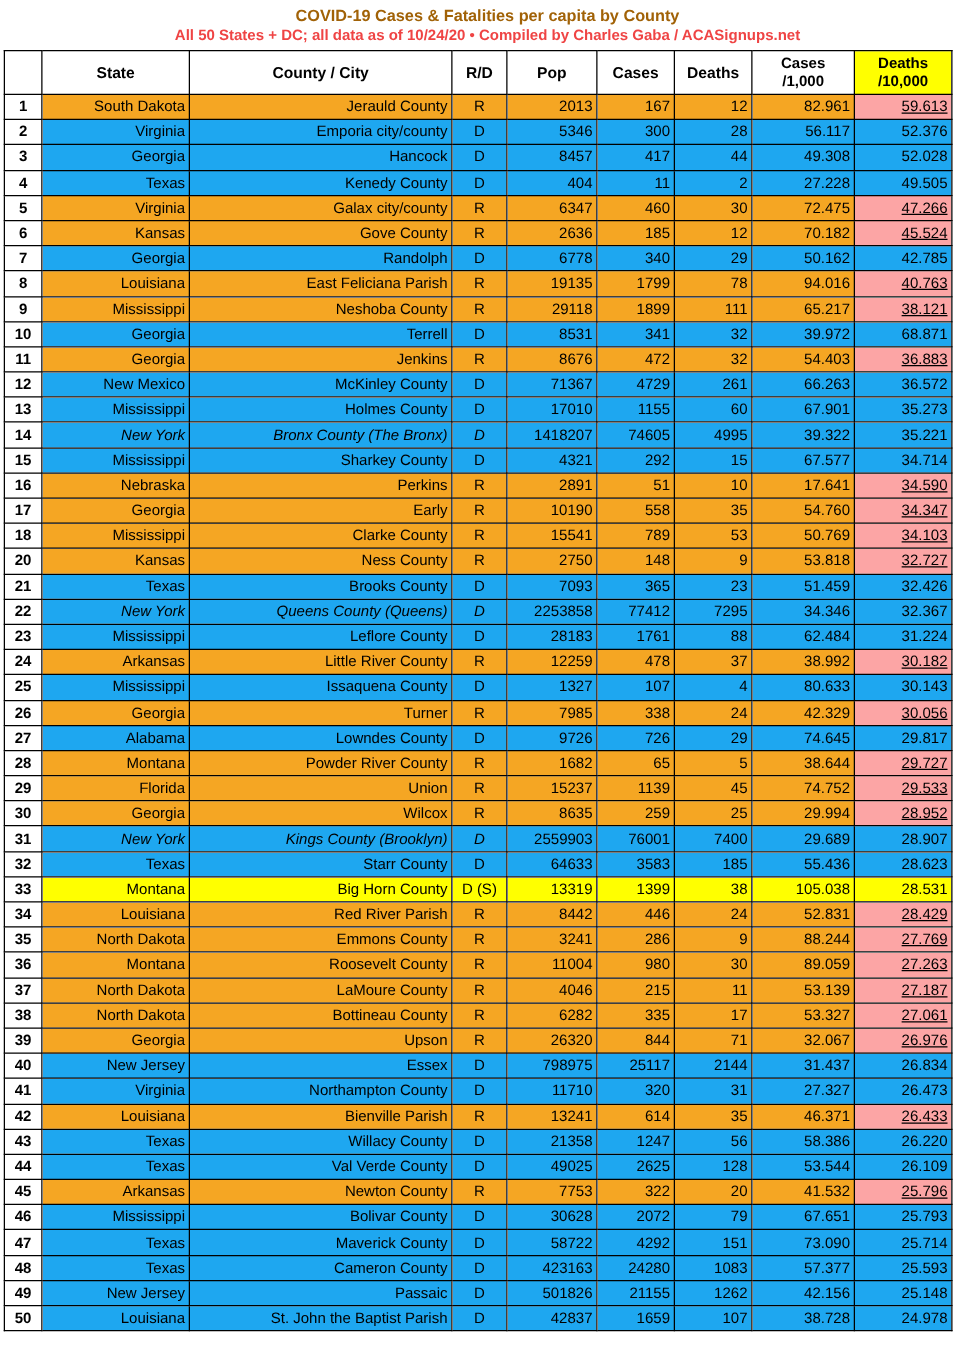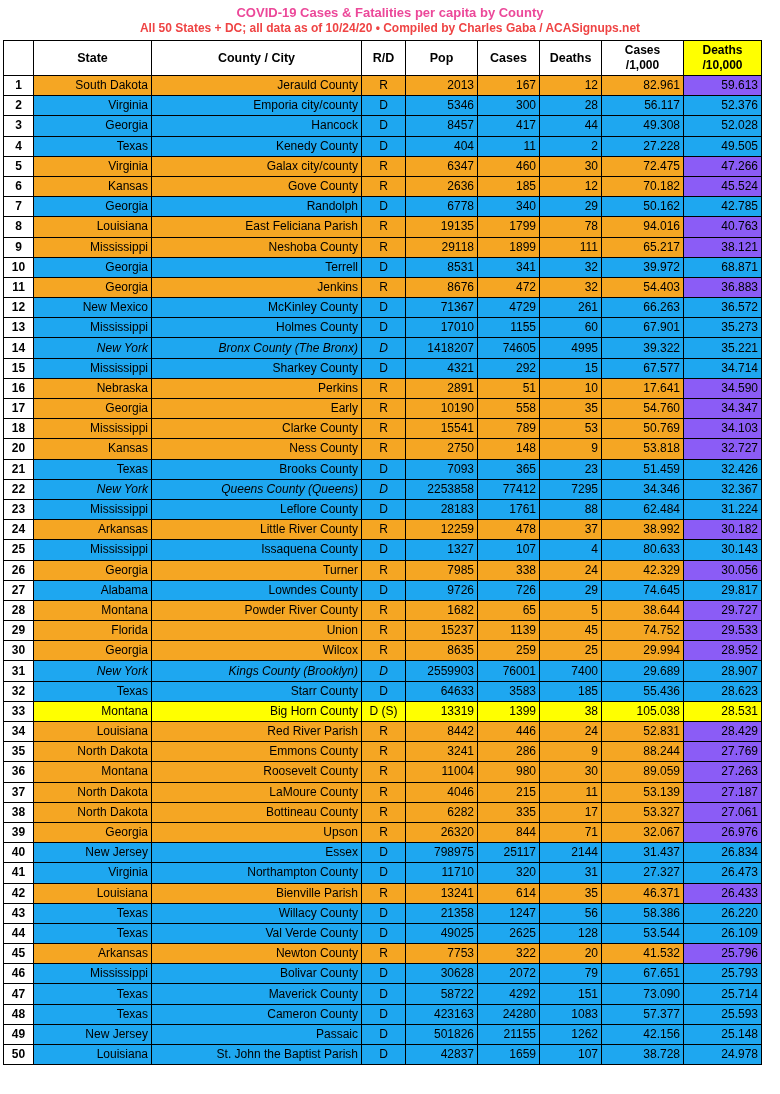--- a/index.html
+++ b/index.html
@@ -18,21 +18,21 @@
     box-sizing: border-box;
     padding: 2px 3px 0 3px;
   }
   .title-block {
     text-align: center;
     padding: 3px 0 4px 0;
   }
   .title-line1 {
     font-size: 13px;
     font-weight: bold;
-    color: #ec4899;
+    color: #a16207;
     line-height: 16px;
   }
   .title-line2 {
     font-size: 12px;
     font-weight: bold;
     color: #ef4444;
     line-height: 15px;
   }
   table {
     border-collapse: collapse;
@@ -91,21 +91,21 @@
   td.rd {
     text-align: center;
   }
   td.num {
     text-align: right;
   }
   tr.blue td.data { background: #1ea7f0; color: #000; }
   tr.orange td.data { background: #f5a623; color: #000; }
   tr.yellow td.data { background: #ffff00; color: #000; }
   tr.blue td.data.dk { background: #1ea7f0; }
-  tr.orange td.data.dk { background: #8b5cf6; }
+  tr.orange td.data.dk { background: #fca5a5; text-decoration: underline; }
   tr.yellow td.data.dk { background: #ffff00; }
   .italic { font-style: italic; }
 </style>
 </head>
 <body>
 
 <div class="sheet">
   <div class="title-block">
     <div class="title-line1">COVID-19 Cases &amp; Fatalities per capita by County</div>
     <div class="title-line2">All 50 States + DC; all data as of 10/24/20  • Compiled by Charles Gaba / ACASignups.net</div>

